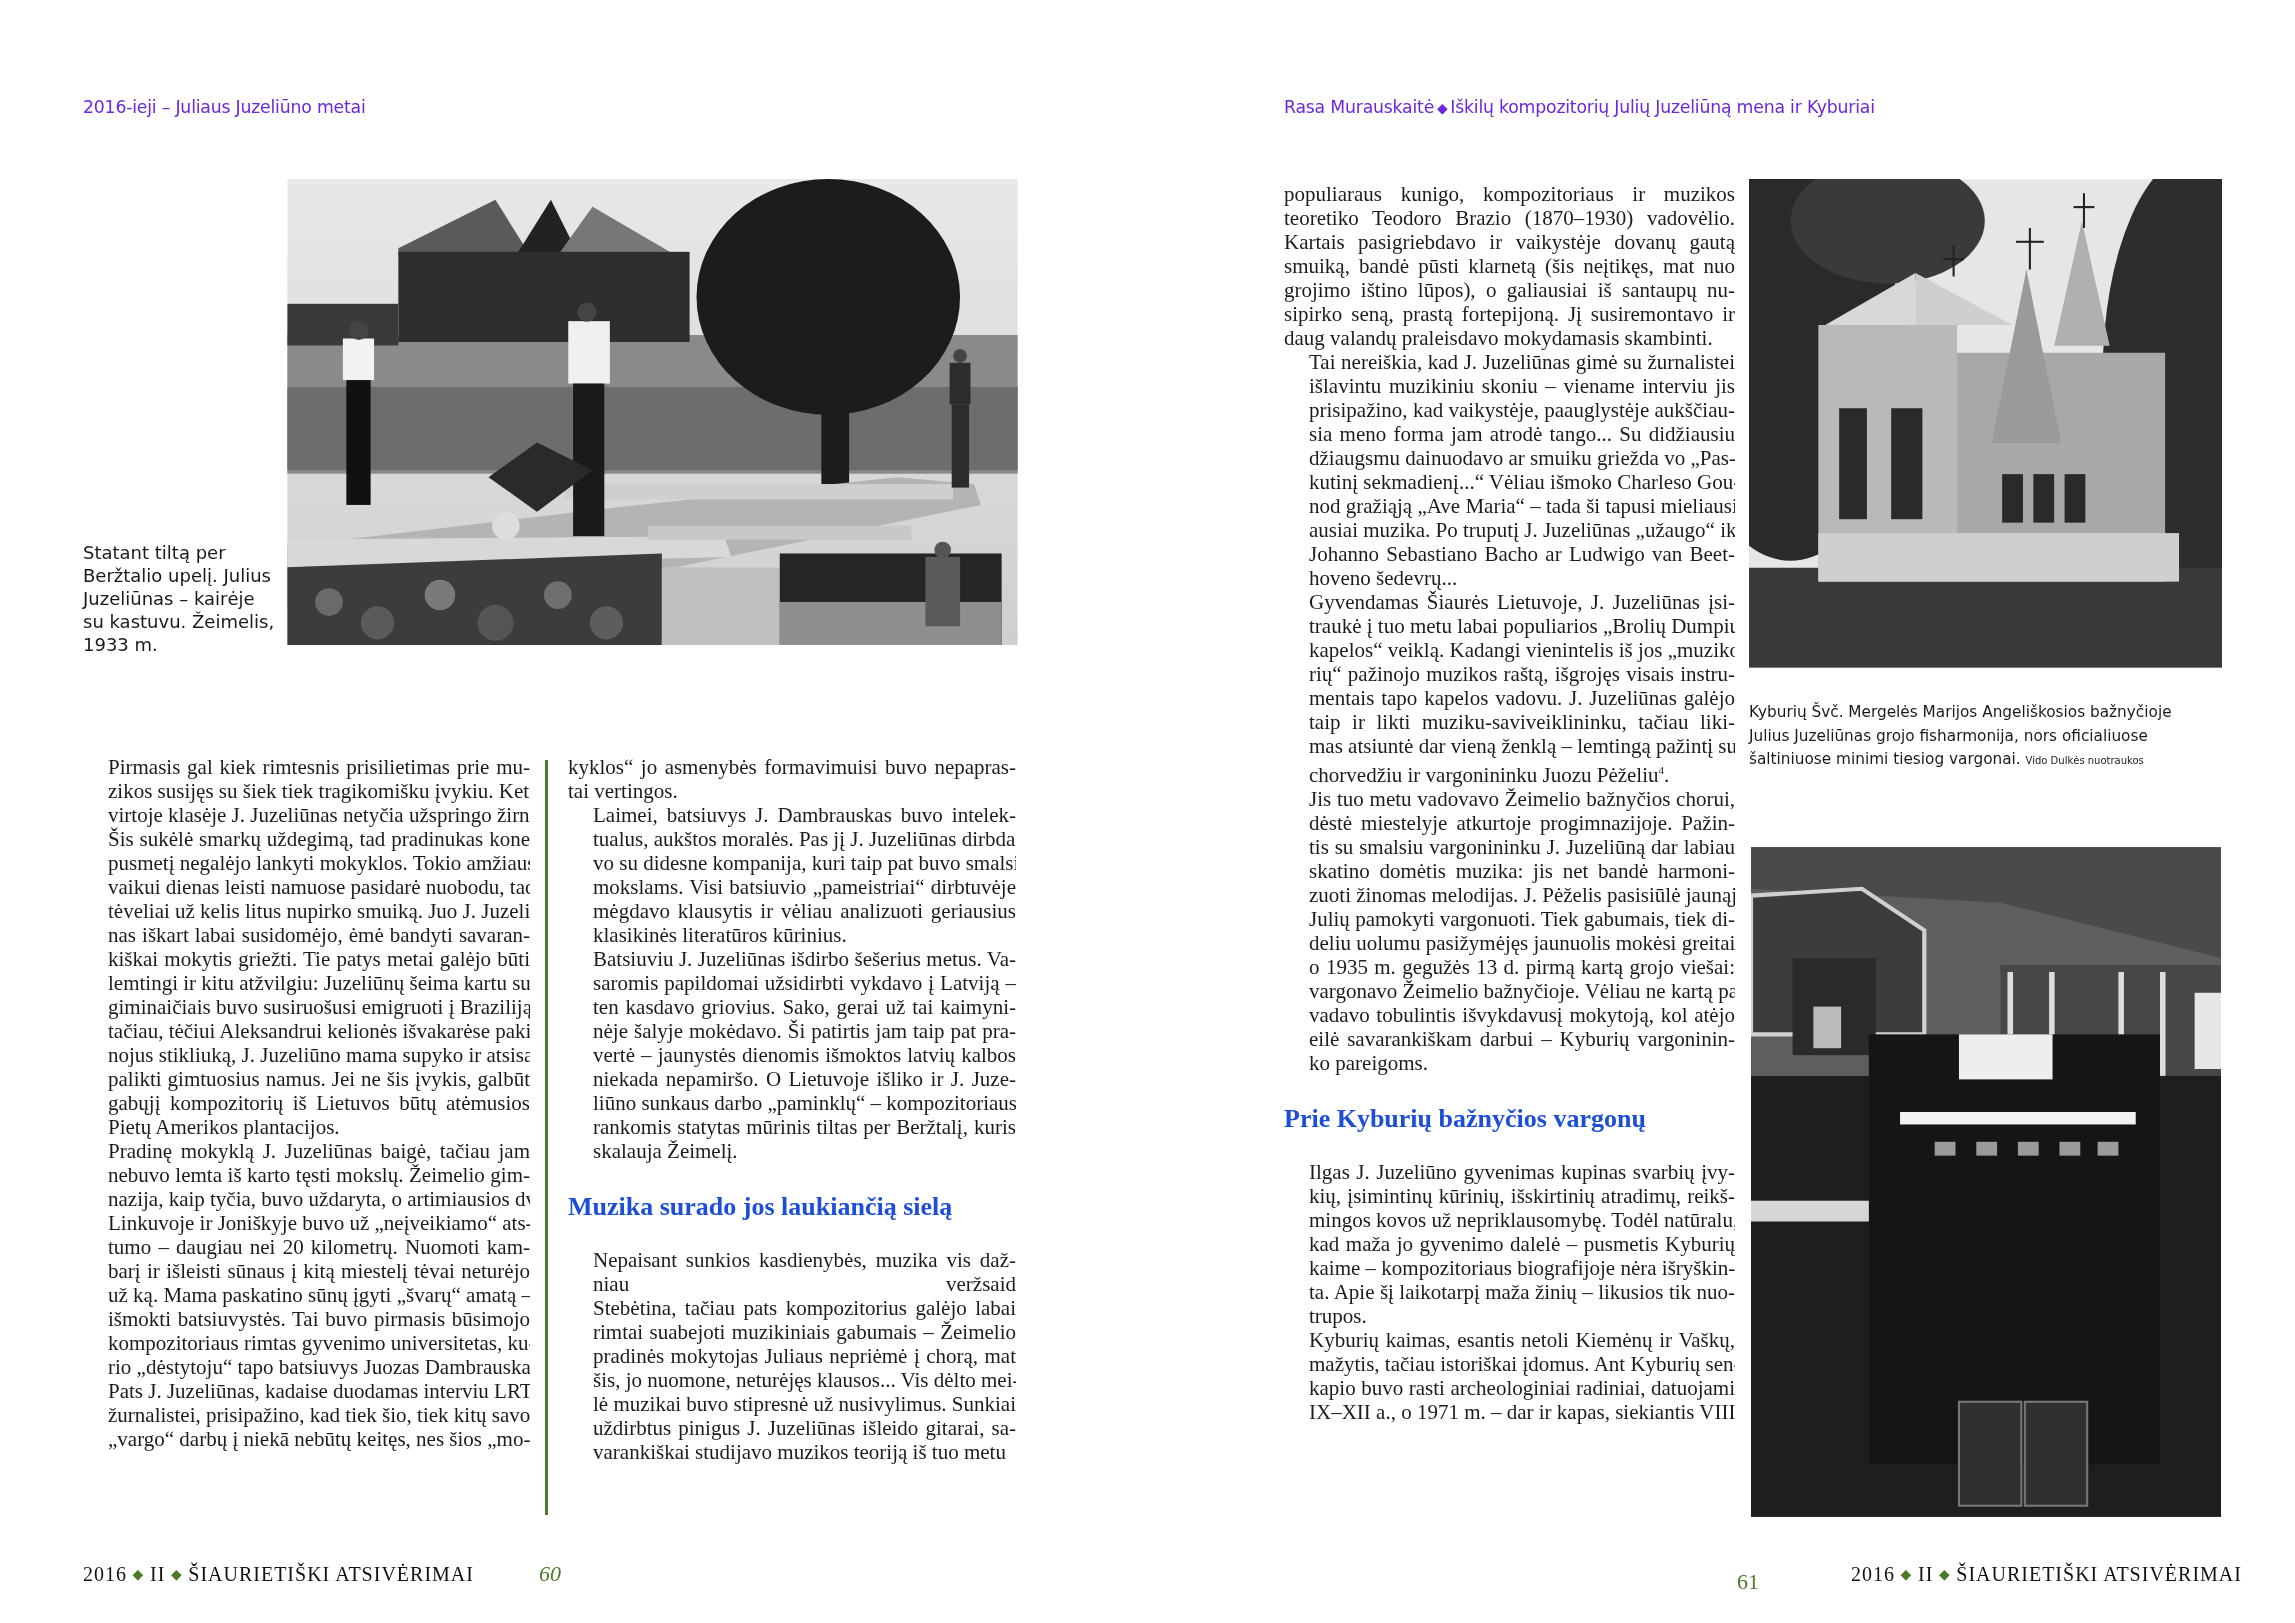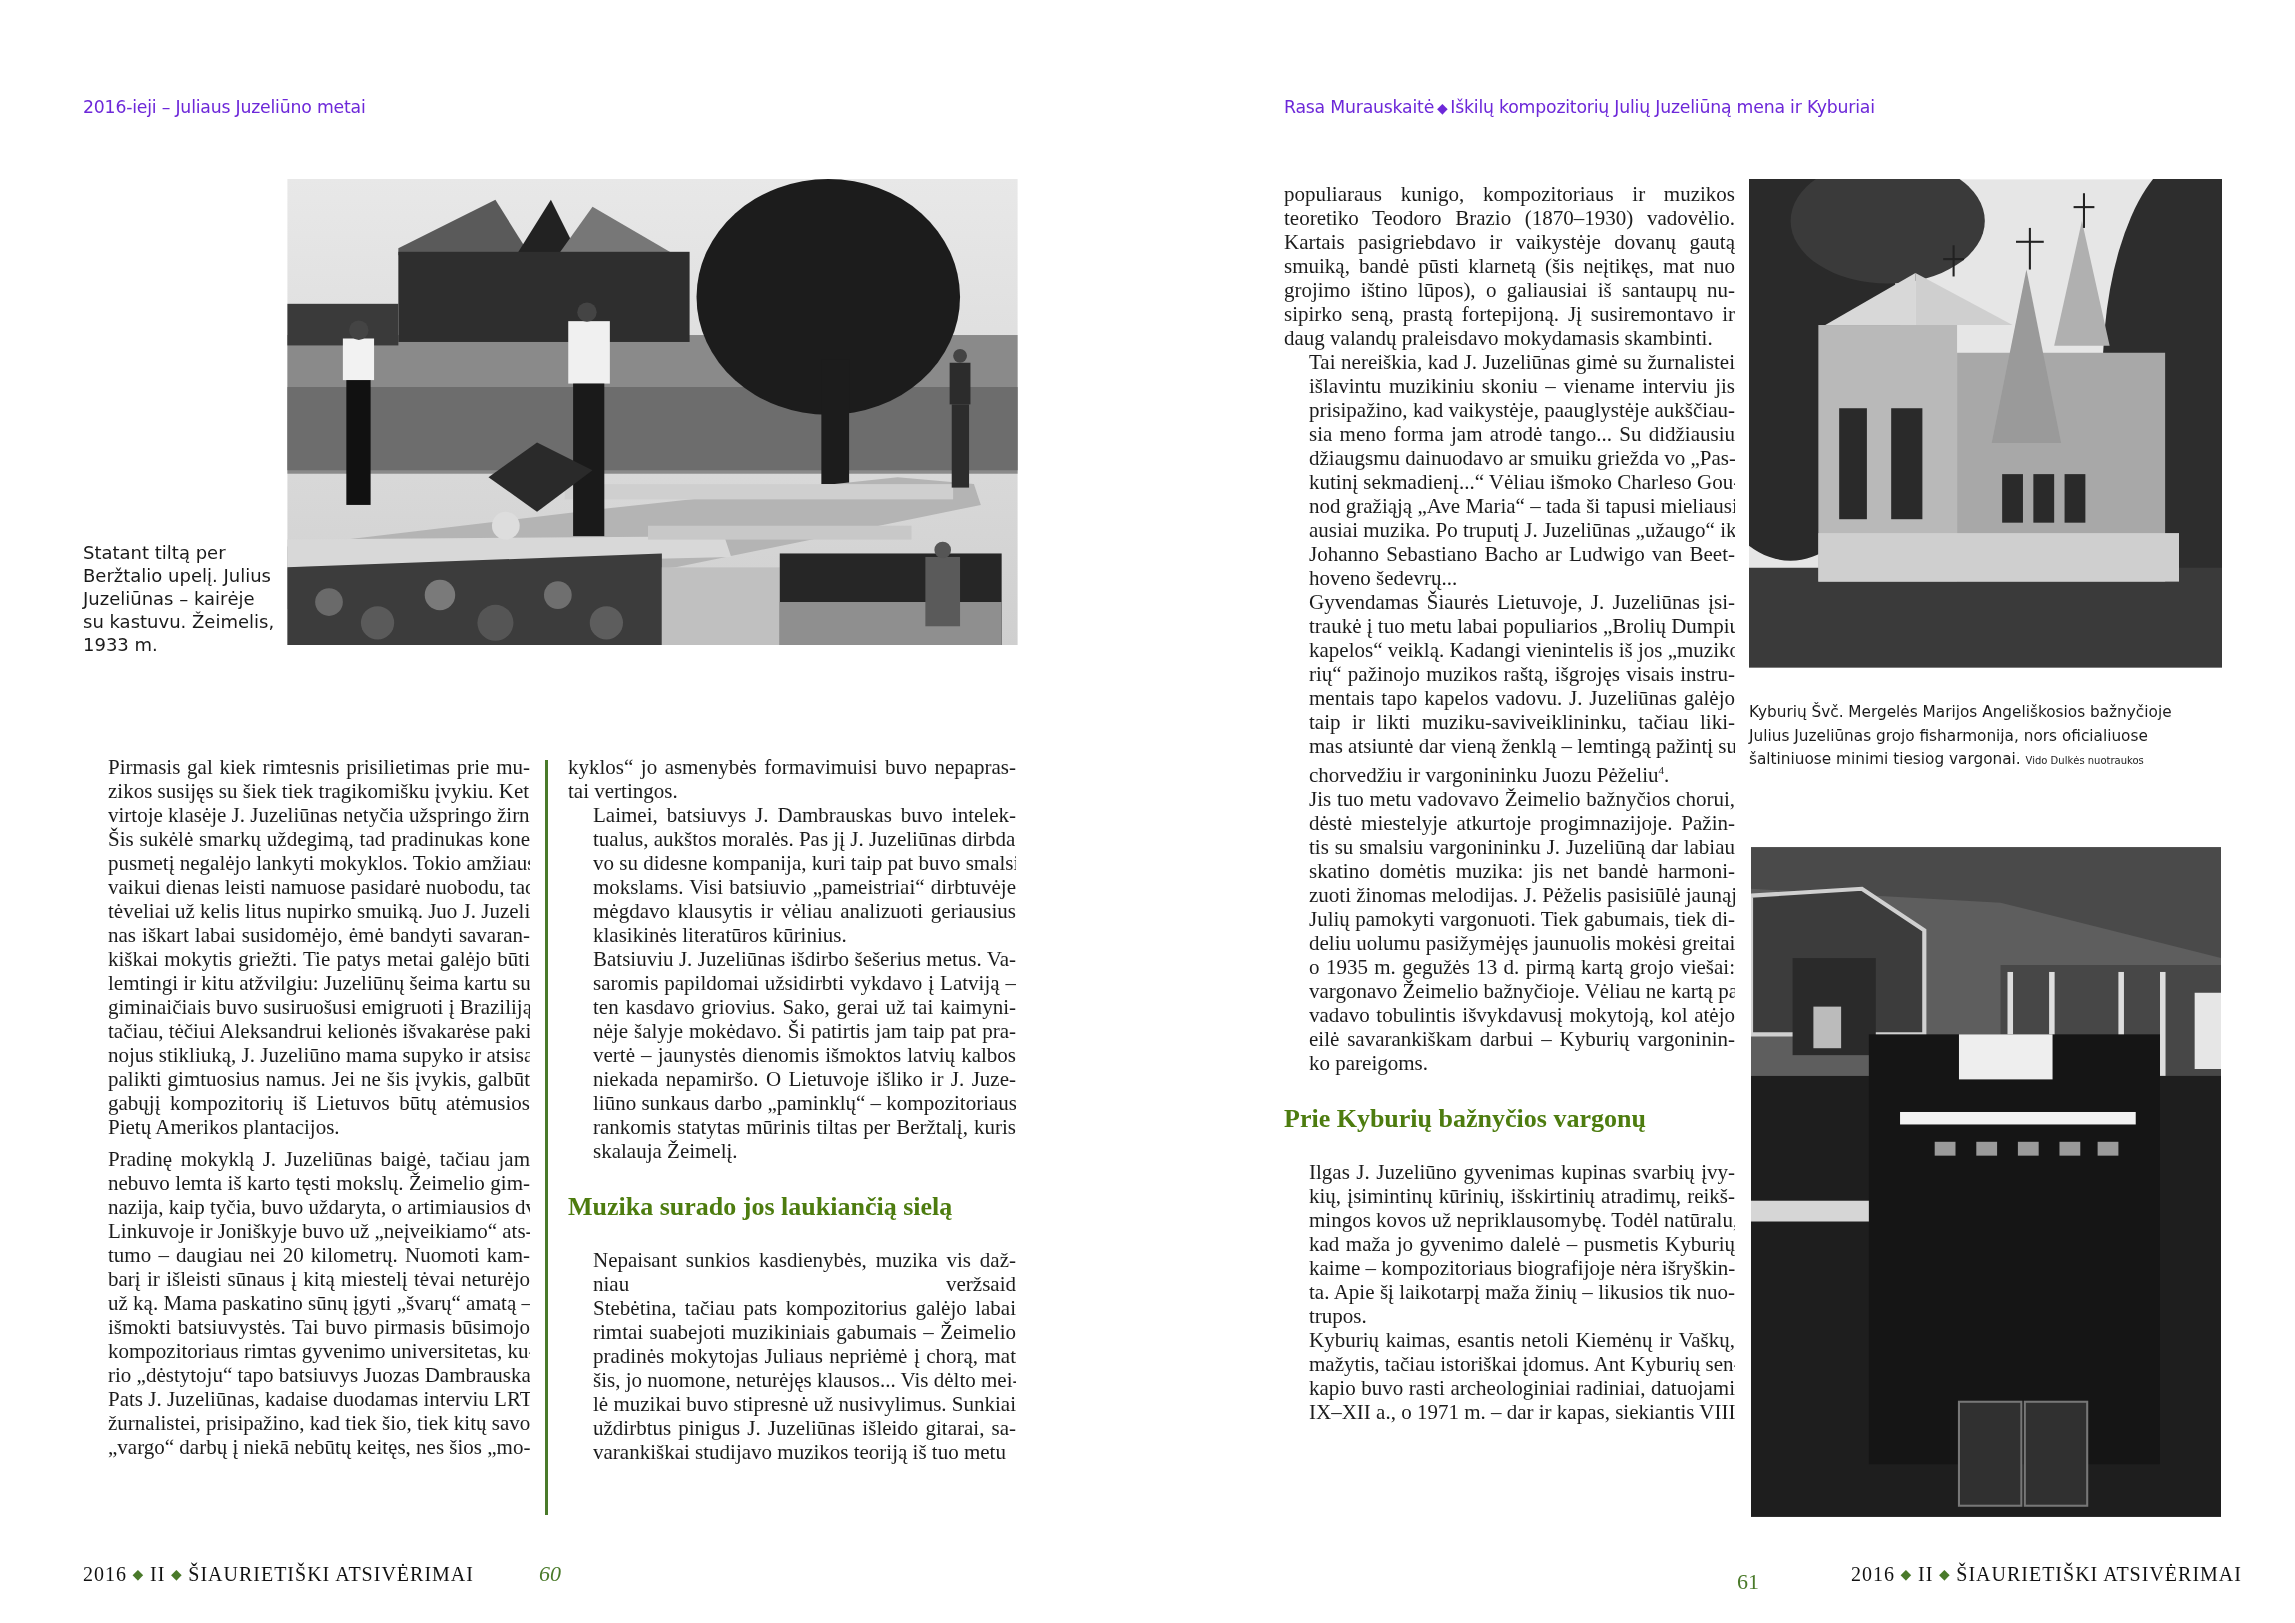--- a/index.html
+++ b/index.html
@@ -7,21 +7,21 @@
   .running-head { position:absolute; top:97px; font-family:"DejaVu Sans", sans-serif; font-size:17.3px; color:#6d28d9; white-space:nowrap; letter-spacing:-0.2px; }
   .running-head .diamond { font-size:14px; padding:0 2.8px; }
   .photo { position:absolute; overflow:hidden; }
   .caption { position:absolute; font-family:"DejaVu Sans", sans-serif; font-size:18px; line-height:23px; color:#1a1a1a; }
   .caption .credit { font-size:10px; }
   .col { position:absolute; font-family:"Liberation Serif", "DejaVu Serif", serif; font-size:21px; line-height:24px; text-align:justify; color:#1c1c1c; }
   .col p { margin:0; text-indent:0; }
   .col p.ind { text-indent:25px; }
   .col .line { display:block; text-align:justify; text-align-last:justify; white-space:nowrap; overflow:hidden; }
   .col .line.last { text-align-last:left; }
-  .col h2 { font-family:"Liberation Serif", "DejaVu Serif", serif; font-weight:bold; color:#4d7c0f; font-size:26px; line-height:30.5px; margin:0; }
+  .col h2 { font-family:"Liberation Serif", "DejaVu Serif", serif; font-weight:bold; color:#1d4ed8; font-size:26px; line-height:30.5px; margin:0; }
   .divider { position:absolute; left:545px; top:760px; width:2.8px; height:755px; background:#4a7a2a; }
   .footer { position:absolute; top:1563px; font-family:"Liberation Serif", "DejaVu Serif", serif; font-size:20px; color:#111; white-space:nowrap; letter-spacing:1px; }
   .footer .dia { color:#4a7a2a; font-size:14px; padding:0 5.6px; vertical-align:2.1px; }
   .pagenum { position:absolute; top:1561px; font-family:"Liberation Serif", "DejaVu Serif", serif; font-size:22px; color:#4a7a2a; }
   sup { font-size:11px; }
 </style>
 </head>
 <body>
 
 <div class="running-head" style="left:83px;">2016-ieji – Juliaus Juzeliūno metai</div>
@@ -99,21 +99,21 @@
       <span class="line">kiškai mokytis griežti. Tie patys metai galėjo būti</span>
       <span class="line">lemtingi ir kitu atžvilgiu: Juzeliūnų šeima kartu su</span>
       <span class="line">giminaičiais buvo susiruošusi emigruoti į Braziliją,</span>
       <span class="line">tačiau, tėčiui Aleksandrui kelionės išvakarėse pakil-</span>
       <span class="line">nojus stikliuką, J. Juzeliūno mama supyko ir atsisakė</span>
       <span class="line">palikti gimtuosius namus. Jei ne šis įvykis, galbūt</span>
       <span class="line">gabųjį kompozitorių iš Lietuvos būtų atėmusios</span>
       <span class="line last">Pietų Amerikos plantacijos.</span>
     </p>
   <p class="ind" id="c1p1">
-      <span class="line" style="text-indent: 25px; margin-top: 8px;">Pradinę mokyklą J. Juzeliūnas baigė, tačiau jam</span>
+      <span class="line" style="text-indent: 25px;">Pradinę mokyklą J. Juzeliūnas baigė, tačiau jam</span>
       <span class="line">nebuvo lemta iš karto tęsti mokslų. Žeimelio gim-</span>
       <span class="line">nazija, kaip tyčia, buvo uždaryta, o artimiausios dvi</span>
       <span class="line">Linkuvoje ir Joniškyje buvo už „neįveikiamo“ ats-</span>
       <span class="line">tumo – daugiau nei 20 kilometrų. Nuomoti kam-</span>
       <span class="line">barį ir išleisti sūnaus į kitą miestelį tėvai neturėjo</span>
       <span class="line">už ką. Mama paskatino sūnų įgyti „švarų“ amatą –</span>
       <span class="line">išmokti batsiuvystės. Tai buvo pirmasis būsimojo</span>
       <span class="line">kompozitoriaus rimtas gyvenimo universitetas, ku-</span>
       <span class="line">rio „dėstytoju“ tapo batsiuvys Juozas Dambrauskas.</span>
       <span class="line">Pats J. Juzeliūnas, kadaise duodamas interviu LRT</span>

